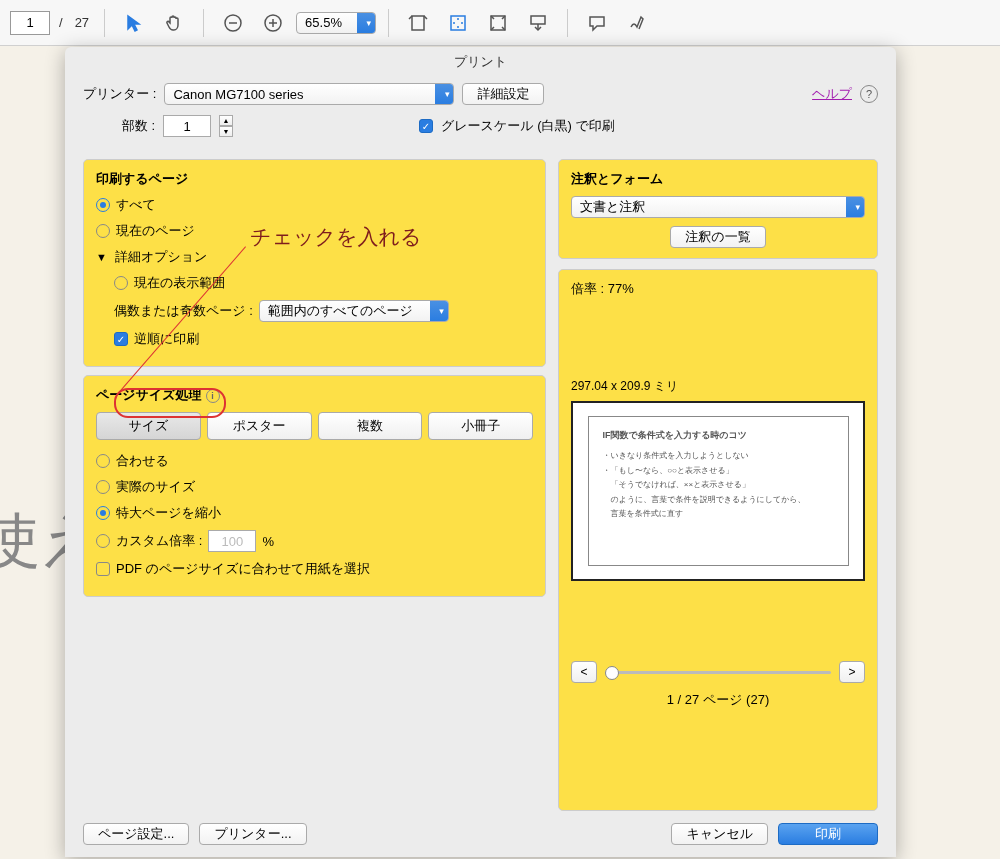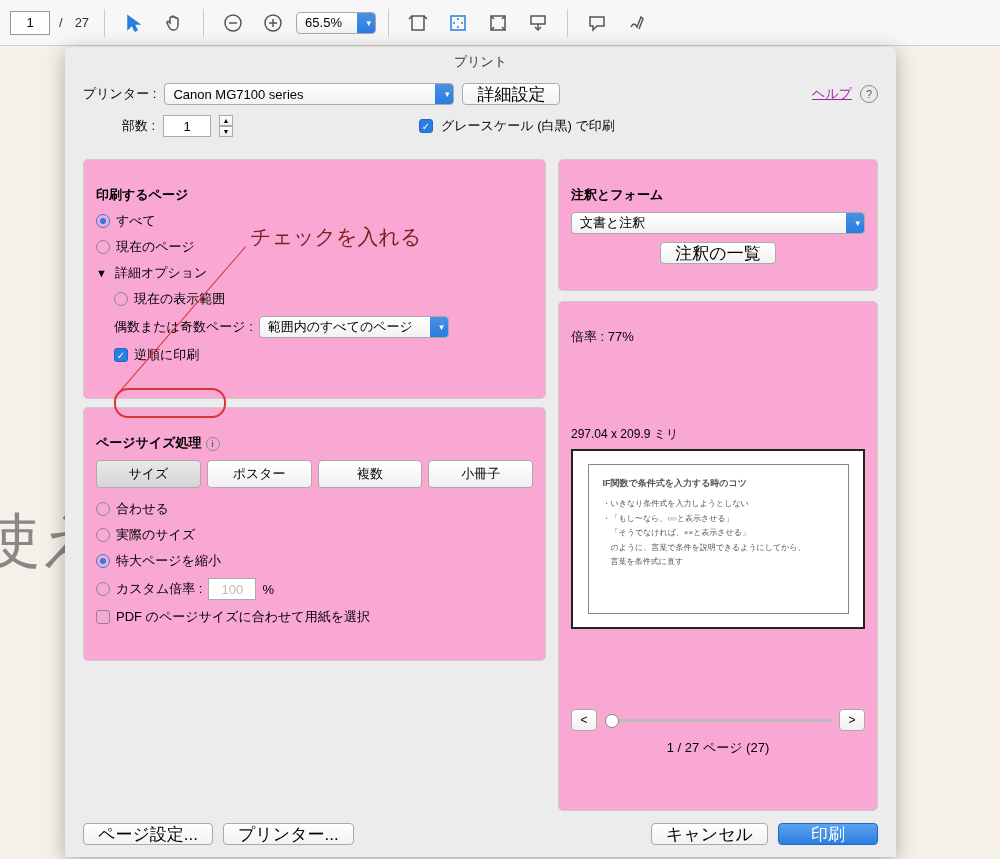--- a/index.html
+++ b/index.html
@@ -19,32 +19,32 @@
 .dialog-title { text-align: center; font-size: 13px; padding: 6px 0; color: #333; font-weight: 500; }
 .dialog-body { flex: 1; padding: 10px 18px 0 18px; display: flex; gap: 12px; overflow: hidden; }
 .left-col { flex: 1; display: flex; flex-direction: column; gap: 8px; }
 .right-col { width: 320px; display: flex; flex-direction: column; gap: 10px; }
 
 .row { display: flex; align-items: center; gap: 8px; font-size: 13px; }
 .label { min-width: 72px; text-align: right; }
 .select-ctrl { height: 22px; border: 1px solid #aaa; border-radius: 4px; background: linear-gradient(#fff,#f2f2f2); padding: 0 22px 0 8px; font-size: 13px; display: flex; align-items: center; position: relative; }
 .select-ctrl::after { content: ''; position: absolute; right: 0; top: 0; width: 18px; height: 100%; background: linear-gradient(#4a90e2,#2a7de1); border-radius: 0 3px 3px 0; }
 .select-ctrl .arrow { position: absolute; right: 4px; top: 50%; transform: translateY(-50%); color: #fff; font-size: 9px; z-index: 1; pointer-events:none; }
-.btn { height: 22px; border: 1px solid #aaa; border-radius: 4px; background: linear-gradient(#fff,#f2f2f2); padding: 0 14px; font-size: 17px; display: flex; align-items: center; cursor: pointer; }
+.btn { height: 22px; border: 1px solid #aaa; border-radius: 4px; background: linear-gradient(#fff,#f2f2f2); padding: 0 14px; font-size: 13px; display: flex; align-items: center; cursor: pointer; }
 .btn-primary { background: linear-gradient(#5aa3f0,#2a7de1); color: #fff; border-color: #1d6bc4; }
 .num-input { width: 48px; height: 22px; border: 1px solid #aaa; text-align: center; font-size: 13px; }
 .stepper { width: 14px; height: 22px; display: flex; flex-direction: column; }
 .stepper div { flex:1; border:1px solid #aaa; font-size:7px; display:flex; align-items:center; justify-content:center; background:linear-gradient(#fff,#eee); cursor:pointer; }
 .chk { width: 14px; height: 14px; border: 1px solid #888; border-radius: 3px; display: inline-flex; align-items: center; justify-content: center; }
 .chk.checked { background: #2a7de1; border-color: #1d6bc4; color: #fff; font-size: 10px; }
 .radio { width: 14px; height: 14px; border: 1px solid #888; border-radius: 50%; display: inline-flex; align-items: center; justify-content: center; }
 .radio.on::after { content:''; width:6px; height:6px; background:#2a7de1; border-radius:50%; }
 .radio.on { border-color:#2a7de1; }
 
-.section { border: 1px solid #ccc; border-radius: 5px; padding: 26px 12px; background: #f9a8d4; }
+.section { border: 1px solid #ccc; border-radius: 5px; padding: 10px 12px; background: #fde047; }
 .section-title { font-size: 13px; font-weight: 600; margin-bottom: 8px; }
 .opt-row { display: flex; align-items: center; gap: 6px; font-size: 13px; margin: 8px 0; }
 .indent1 { margin-left: 18px; }
 .disclosure { font-size: 11px; margin-right: 2px; }
 
 .range-input { width: 210px; height: 20px; border: 1px solid #aaa; padding: 0 6px; font-size: 13px; background:#fff; }
 
 .tabs { display: flex; gap: 6px; }
 .tab { flex: 1; height: 28px; border: 1px solid #aaa; border-radius: 4px; background: linear-gradient(#fff,#f0f0f0); display: flex; align-items: center; justify-content: center; font-size: 13px; cursor: pointer; }
 .tab.active { background: linear-gradient(#e8e8e8,#d5d5d5); }

